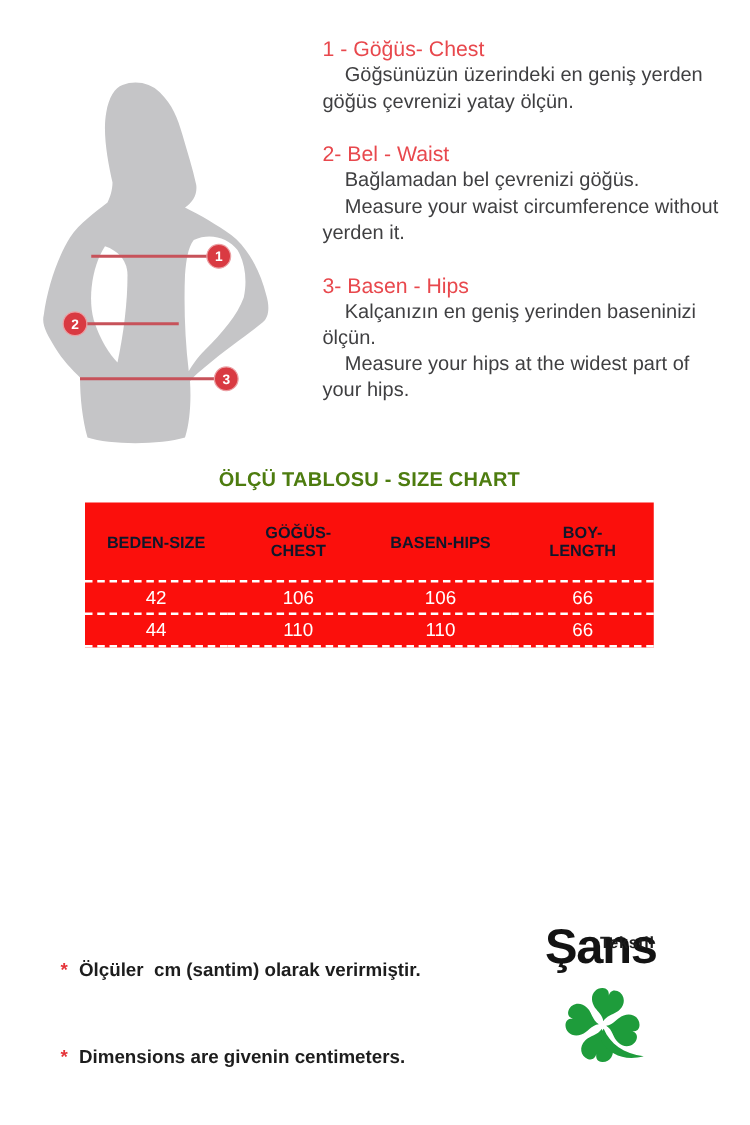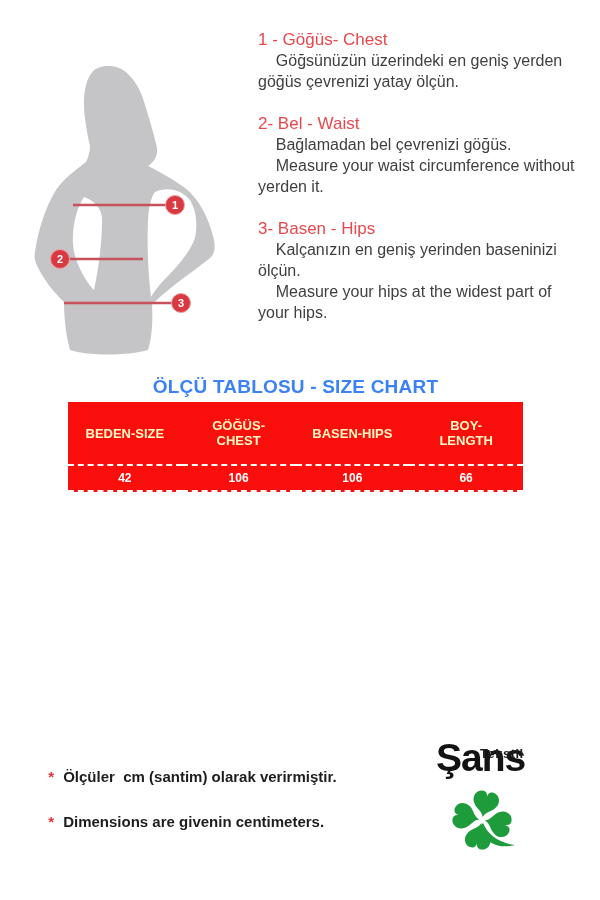--- a/index.html
+++ b/index.html
@@ -16,41 +16,41 @@
   .m-heading{
     font-size:17px;line-height:21px;color:#e8484d;font-weight:400;margin:0;
   }
   .m-par{
     font-size:16px;line-height:21px;color:#3f3f41;margin:0;
     white-space:pre-wrap;
   }
   
   .chart-title{
     position:absolute;left:68px;top:376px;width:455px;text-align:center;
-    font-size:19px;font-weight:bold;color:#3b82f6;letter-spacing:.2px;
+    font-size:16px;font-weight:bold;color:#4d7c0f;letter-spacing:.2px;
   }
   .size-table{
     position:absolute;left:68px;top:402px;width:455px;
     border-collapse:collapse;background:#fb0f0c;table-layout:fixed;
   }
   .size-table th{
-    height:25px;font-size:13px;font-weight:bold;color:#fef9c3;
+    height:25px;font-size:13px;font-weight:bold;color:#0f172a;
     text-align:center;border-bottom:2px dashed #ffffff;padding:16px;
   }
   .size-table td{
-    height:24px;font-size:12px;font-weight:bold;color:#ffffff;
+    height:24px;font-size:15px;font-weight:normal;color:#ffffff;
     text-align:center;border-bottom:2px dashed #ffffff;padding:0;
   }
   
   .note{
     position:absolute;left:40px;font-size:15px;font-weight:bold;color:#1d1d1d;
     white-space:pre-wrap;
   }
   .note-1{top:751px;}
-  .note-2{top:796px;}
+  .note-2{top:820px;}
   .note-mark{color:#e5343a;padding-right:9px;font-weight:bold;}
   
   .logo-name{
     position:absolute;left:436px;top:738px;
     font-family:Liberation Sans, sans-serif;
     font-weight:bold;font-size:39px;line-height:40px;color:#131313;
     letter-spacing:-1px;
   }
   .logo-sub{
     position:absolute;left:480px;top:746px;
@@ -147,20 +147,26 @@
       <th>BOY-LENGTH</th>
     </tr>
   </thead>
   <tbody>
     <tr>
       <td>42</td>
       <td>106</td>
       <td>106</td>
       <td>66</td>
     </tr>
+    <tr>
+      <td>44</td>
+      <td>110</td>
+      <td>110</td>
+      <td>66</td>
+    </tr>
   </tbody>
 </table>
 
 <div class="note note-1">
   <span class="note-mark">*</span><span>Ölçüler  cm (santim) olarak verirmiştir.</span>
 </div>
 <div class="note note-2">
   <span class="note-mark">*</span><span>Dimensions are givenin centimeters.</span>
 </div>
 

